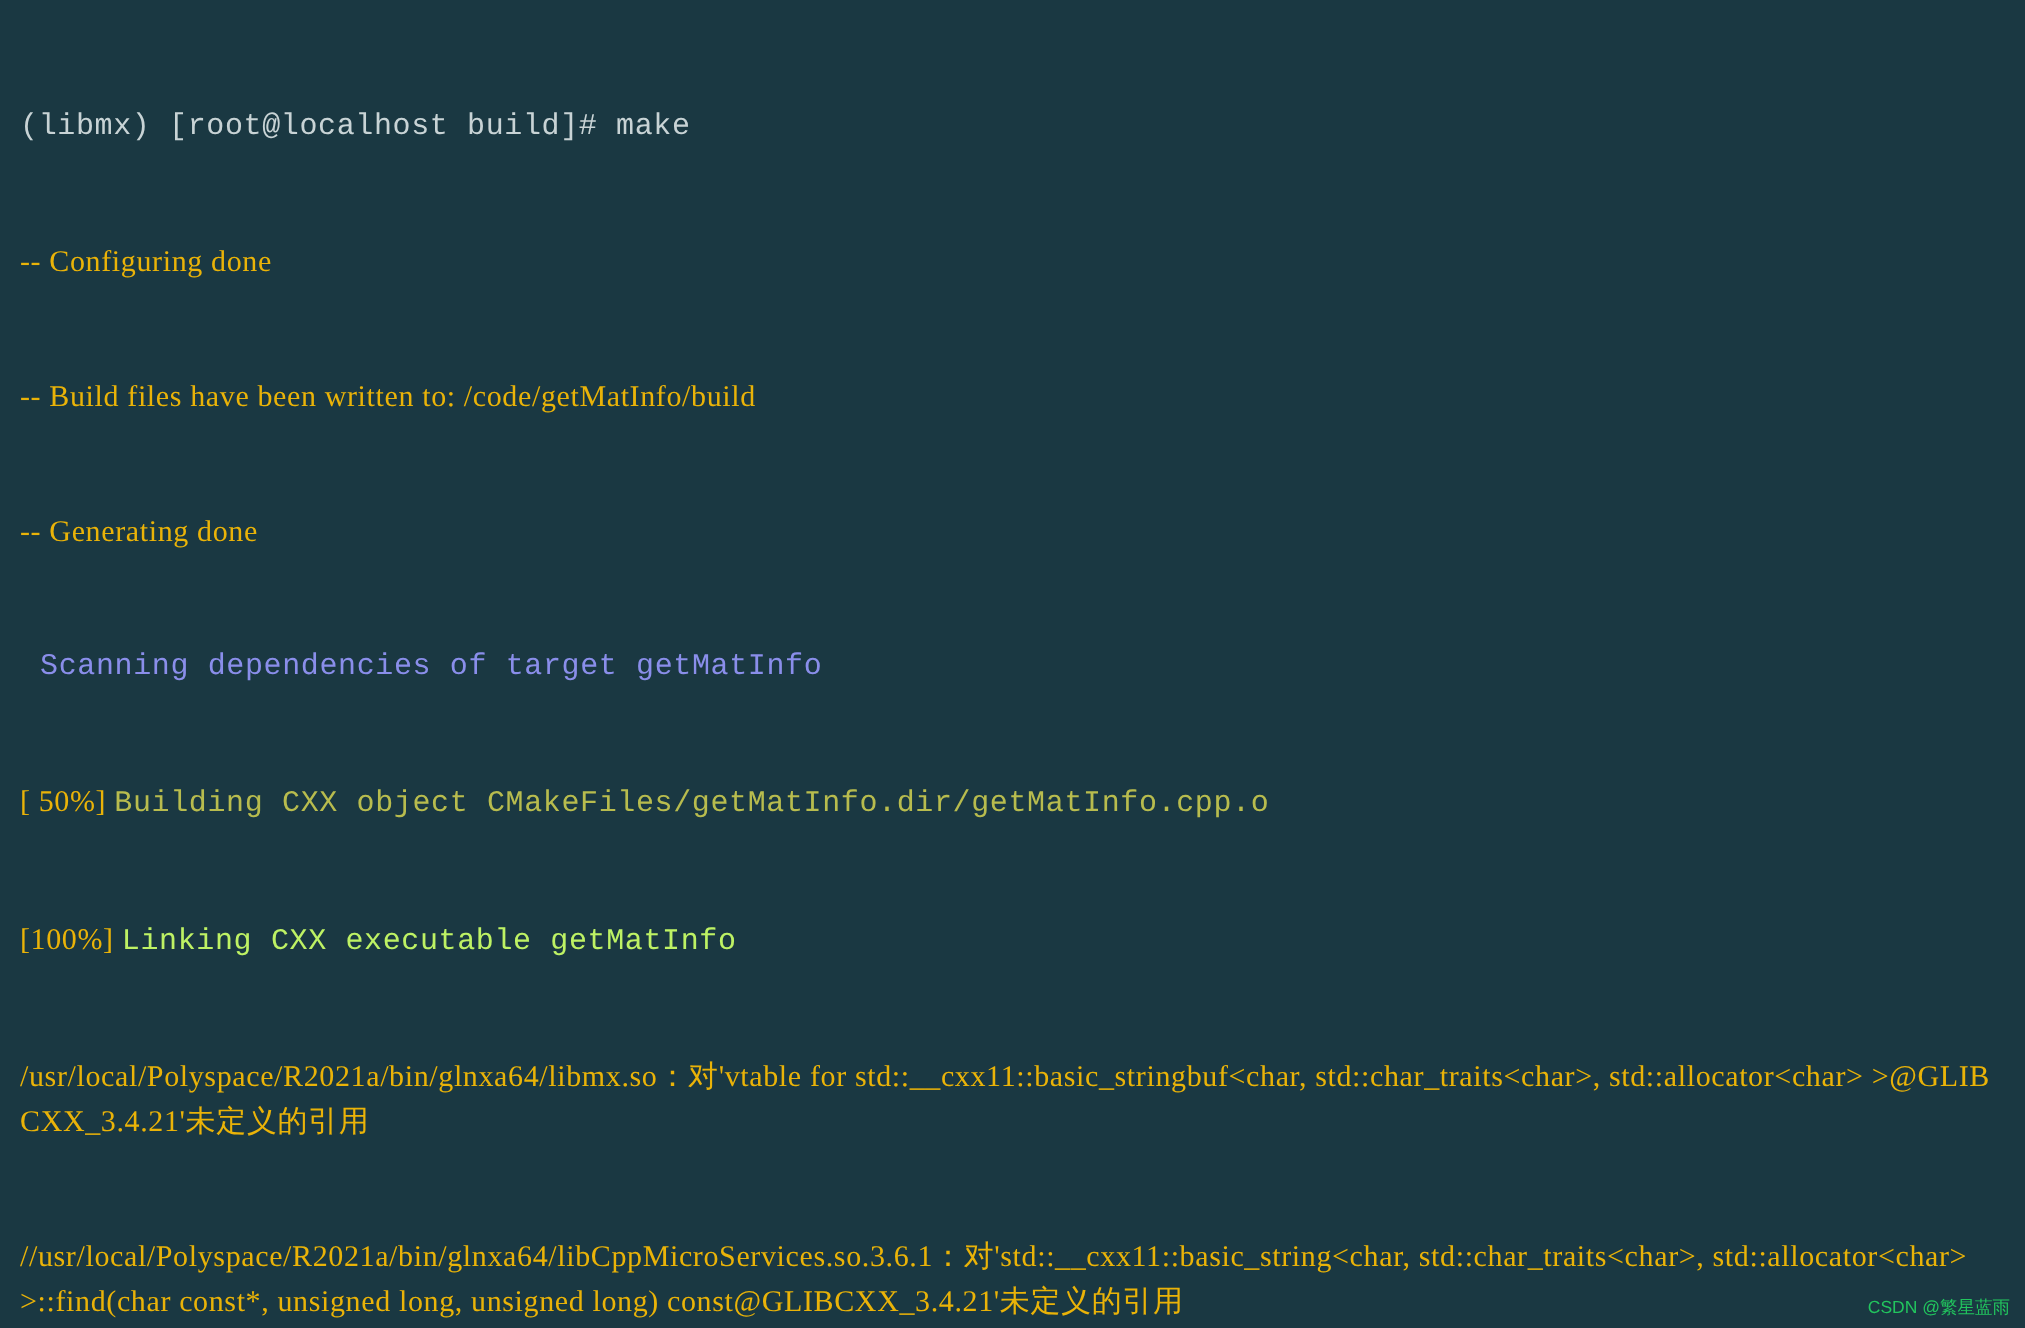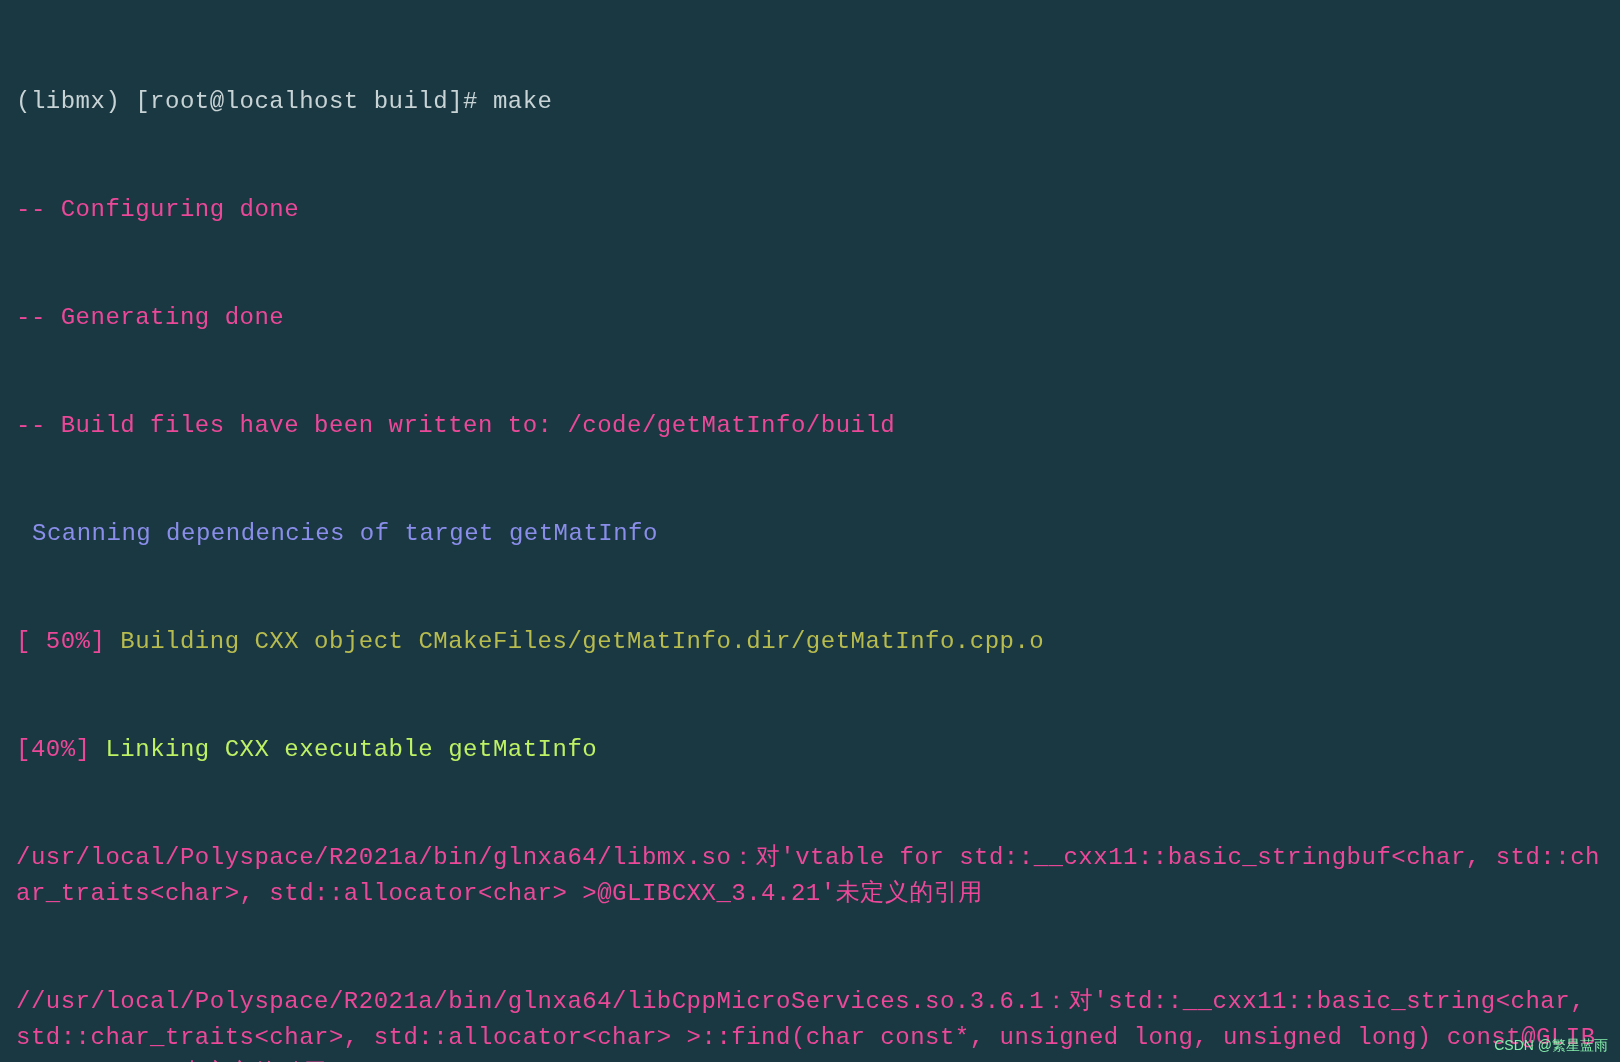--- a/index.html
+++ b/index.html
@@ -35,43 +35,44 @@
       font-weight: 500;
       margin-left: 16px;
     }
     .yellow {
       color: #b8bc4e;
     }
     .dim-yellow {
       color: #bef264;
     }
     .normal {
-      color: #ec4899;
+      color: #eab308;
+      font-family: Liberation Serif, serif;
     }
     .watermark {
       position: absolute;
       bottom: 6px;
       right: 12px;
       font-size: 14px;
-      color: #86efac;
+      color: #22c55e;
       font-family: sans-serif;
       letter-spacing: 0;
     }
   </style>
 </head>
 <body>
 
 <div class="terminal">
   <span class="line prompt-text">(libmx) [root@localhost build]# make</span>
   <span class="line normal">-- Configuring done</span>
+  <span class="line normal">-- Build files have been written to: /code/getMatInfo/build</span>
   <span class="line normal">-- Generating done</span>
-  <span class="line normal">-- Build files have been written to: /code/getMatInfo/build</span>
   <span class="line purple">Scanning dependencies of target getMatInfo</span>
   <span class="line"><span class="normal">[ 50%] </span><span class="yellow">Building CXX object CMakeFiles/getMatInfo.dir/getMatInfo.cpp.o</span></span>
-  <span class="line"><span class="normal">[40%] </span><span class="dim-yellow">Linking CXX executable getMatInfo</span></span>
+  <span class="line"><span class="normal">[100%] </span><span class="dim-yellow">Linking CXX executable getMatInfo</span></span>
   <span class="line normal">/usr/local/Polyspace/R2021a/bin/glnxa64/libmx.so：对'vtable for std::__cxx11::basic_stringbuf&lt;char, std::char_traits&lt;char&gt;, std::allocator&lt;char&gt; &gt;@GLIBCXX_3.4.21'未定义的引用</span>
   <span class="line normal">//usr/local/Polyspace/R2021a/bin/glnxa64/libCppMicroServices.so.3.6.1：对'std::__cxx11::basic_string&lt;char, std::char_traits&lt;char&gt;, std::allocator&lt;char&gt; &gt;::find(char const*, unsigned long, unsigned long) const@GLIBCXX_3.4.21'未定义的引用</span>
   
   
   
   
 </div>
 
 <div class="watermark">CSDN @繁星蓝雨</div>
 

